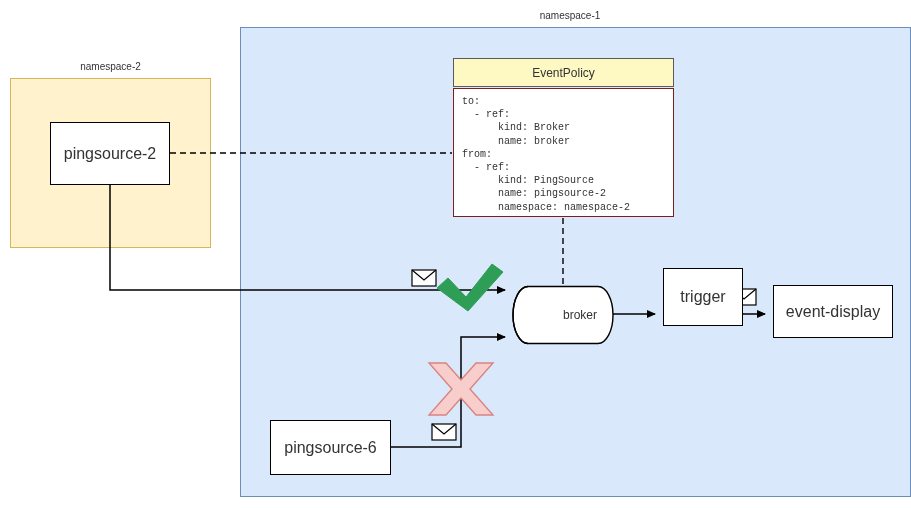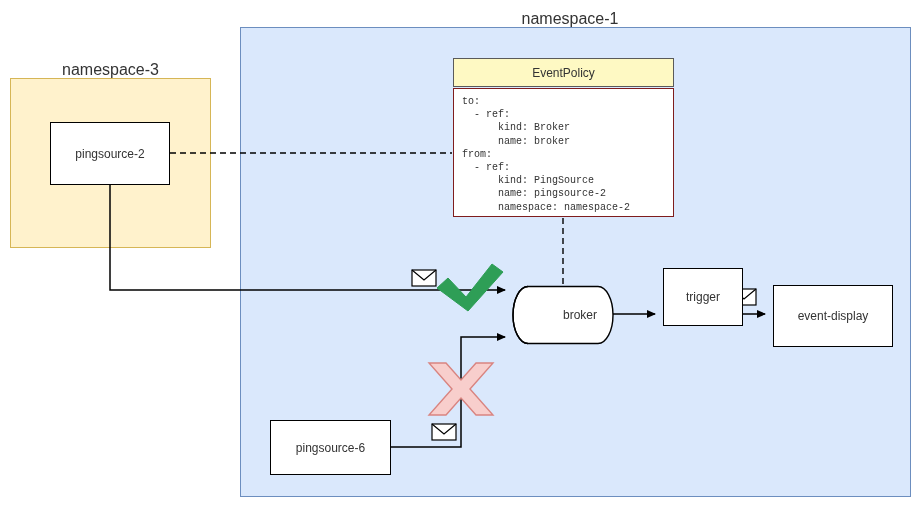--- a/index.html
+++ b/index.html
@@ -7,38 +7,38 @@
     width:911px;height:508px;
     background:#ffffff;
     font-family:"Liberation Sans", sans-serif;
     overflow:hidden;
     position:relative;
   }
   #canvas{position:absolute;left:0;top:0;width:911px;height:508px;}
 
   .ns-label{
     position:absolute;
-    font-size:16px;
+    font-size:10px;
     color:#333333;
     text-align:center;
     white-space:nowrap;
   }
   #ns1-label{left:470px;top:10px;width:200px;}
   #ns2-label{left:10px;top:61px;width:201px;}
 
   .node{
     position:absolute;box-sizing:border-box;
     background:#ffffff;border:1px solid #000000;
     display:flex;align-items:center;justify-content:center;
-    font-size:12px;color:#333333;white-space:nowrap;
+    font-size:16px;color:#333333;white-space:nowrap;
   }
   #node-pingsource2{left:50px;top:122px;width:120px;height:63px;}
   #node-pingsource1{left:270px;top:420px;width:121px;height:55px;}
   #node-trigger{left:663px;top:268px;width:80px;height:58px;}
-  #node-eventdisplay{left:773px;top:285px;width:120px;height:62px;text-align:center;}
+  #node-eventdisplay{left:773px;top:285px;width:120px;height:53px;text-align:center;}
 
   
   #ep-title{
     position:absolute;left:453px;top:58px;width:221px;height:29px;
     box-sizing:border-box;background:#fef9c3;border:1px solid #5a5a5a;
     display:flex;align-items:center;justify-content:center;
     font-size:12px;color:#333333;
   }
   #ep-body{
     position:absolute;left:453px;top:88px;width:221px;height:129px;
@@ -110,21 +110,21 @@
   </g>
 
   <g>
     <rect x="432" y="424" width="24" height="16" fill="#ffffff" stroke="#000000" stroke-width="1.2"></rect>
     <path d="M432,424 L444,434 L456,424" fill="none" stroke="#000000" stroke-width="1.2"></path>
   </g>
 </svg>
 
 <div class="ns-label" id="ns1-label">namespace-1</div>
 
-<div class="ns-label" id="ns2-label">namespace-3</div>
+<div class="ns-label" id="ns2-label">namespace-2</div>
 
 <div class="node" id="node-pingsource2">
   <span>pingsource-2</span>
 </div>
 
 <div class="node" id="node-pingsource1">
   <span>pingsource-6</span>
 </div>
 
 <div id="broker-label">broker</div>

